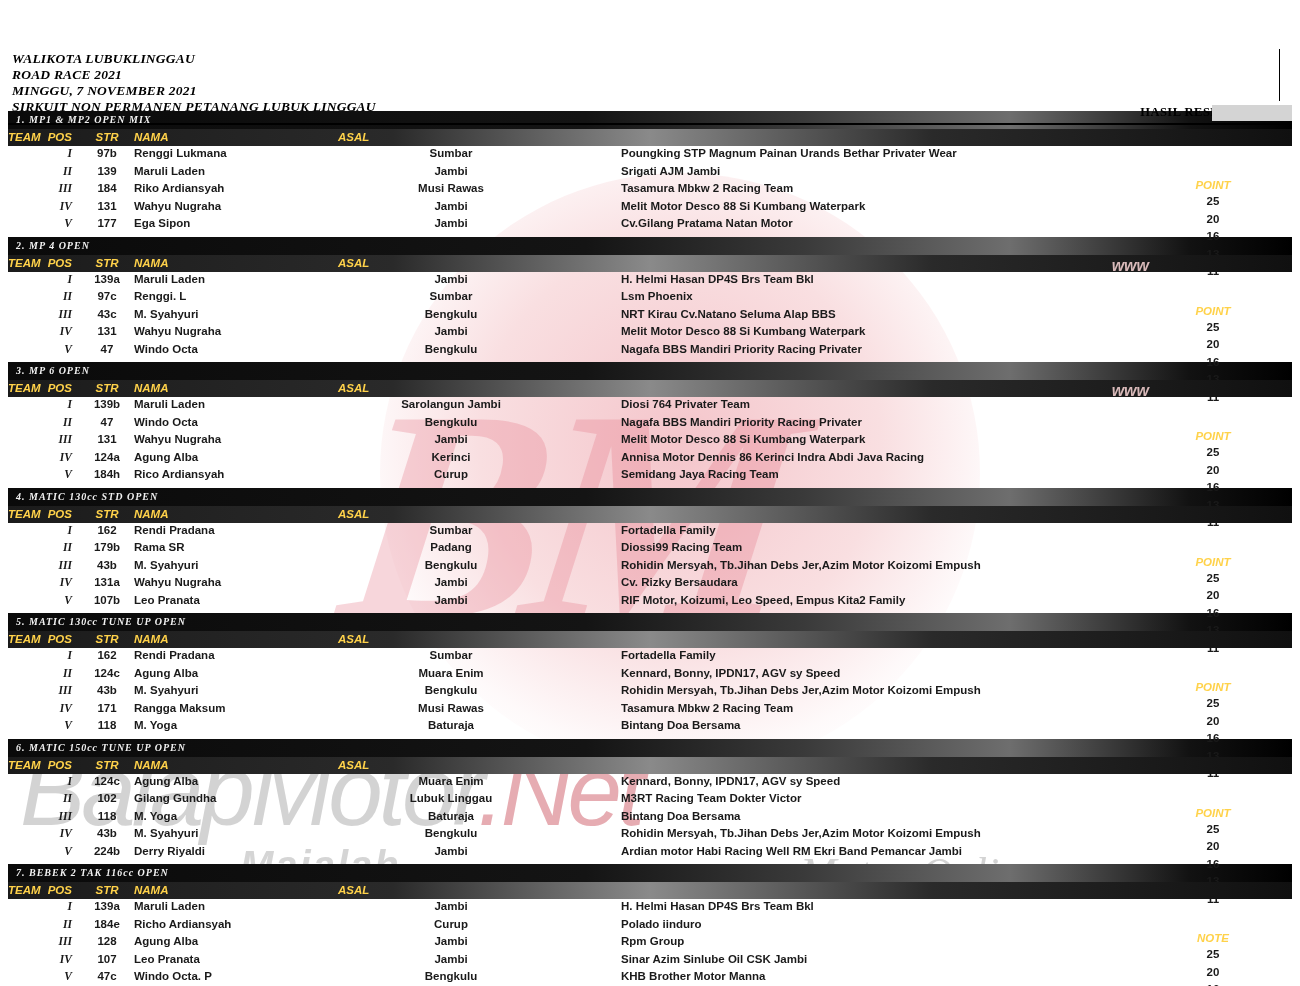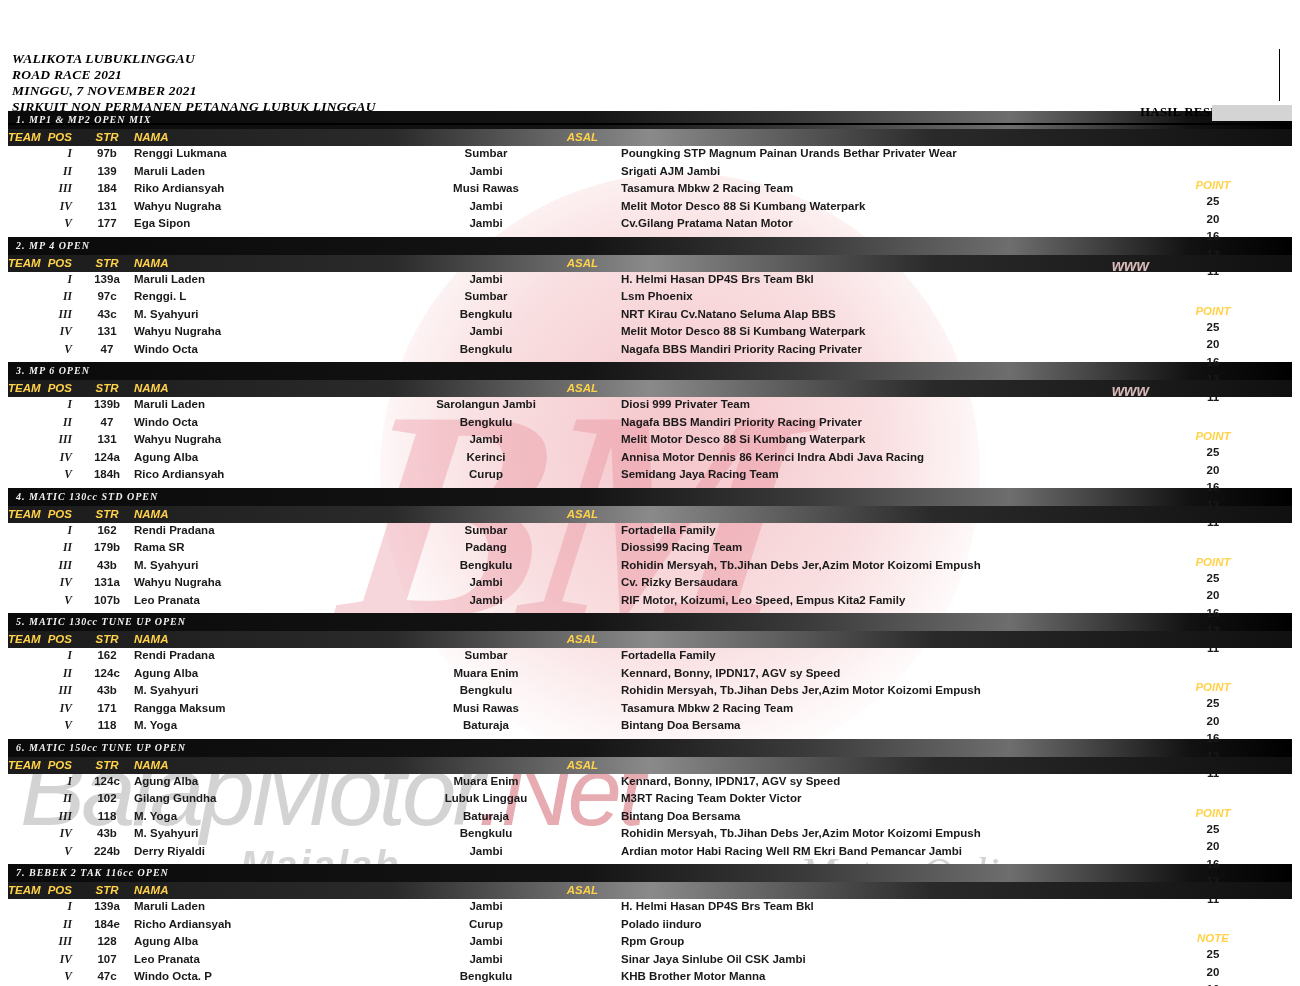--- a/index.html
+++ b/index.html
@@ -98,28 +98,28 @@
     position:relative;
     font-size:11.5px;
     color:#1a1a1a;
     font-weight:bold;
   }
   .row .pos{font-family:"Liberation Serif", serif;font-style:italic;font-weight:bold;}
   .cell{position:absolute;top:1px;white-space:nowrap;}
   .c-pos{left:0;width:64px;text-align:right;}
   .c-str{left:64px;width:70px;text-align:center;}
   .c-nama{left:126px;}
-  .c-asal{left:348px;width:260px;text-align:center;}
+  .c-asal{left:313px;width:260px;text-align:center;}
   .c-team{left:613px;}
   .c-team-h{left:0;width:1284px;text-align:left;}
   .c-point{left:1130px;width:150px;text-align:center;margin-top:48px;}
   .c-wm{left:1085px;width:56px;text-align:right;color:#d8b9b9;font-size:16px;}
   .colhdr .cell{top:2px;}
   .colhdr .c-nama{left:126px;}
-  .colhdr .c-asal{left:330px;width:260px;text-align:right;font-style:italic;}
+  .colhdr .c-asal{left:330px;width:260px;text-align:left;font-style:italic;}
   .colhdr .c-point{left:1130px;width:150px;text-align:center;}
   .sec-gap{height:3px;}
 </style>
 </head>
 <body>
 
 <div class="page">
 
   <div class="wm">
     <div class="wm-circle"></div>
@@ -259,21 +259,21 @@
             <span class="cell c-asal">ASAL</span>
             <span class="cell c-team-h">TEAM</span>
             <span class="cell c-wm">www</span>
             <span class="cell c-point">POINT</span>
           </div>
           <div class="row">
             <span class="cell c-pos pos">I</span>
             <span class="cell c-str">139b</span>
             <span class="cell c-nama">Maruli Laden</span>
             <span class="cell c-asal">Sarolangun Jambi</span>
-            <span class="cell c-team">Diosi 999 Privater Team</span>
+            <span class="cell c-team">Diosi 764 Privater Team</span>
             <span class="cell c-point">25</span>
           </div>
           <div class="row">
             <span class="cell c-pos pos">II</span>
             <span class="cell c-str">47</span>
             <span class="cell c-nama">Windo Octa</span>
             <span class="cell c-asal">Bengkulu</span>
             <span class="cell c-team">Nagafa BBS Mandiri Priority Racing Privater</span>
             <span class="cell c-point">20</span>
           </div>
@@ -491,21 +491,21 @@
             <span class="cell c-nama">Agung Alba</span>
             <span class="cell c-asal">Jambi</span>
             <span class="cell c-team">Rpm Group</span>
             <span class="cell c-point">16</span>
           </div>
           <div class="row">
             <span class="cell c-pos pos">IV</span>
             <span class="cell c-str">107</span>
             <span class="cell c-nama">Leo Pranata</span>
             <span class="cell c-asal">Jambi</span>
-            <span class="cell c-team">Sinar Jaya Sinlube Oil CSK Jambi</span>
+            <span class="cell c-team">Sinar Azim Sinlube Oil CSK Jambi</span>
             <span class="cell c-point">13</span>
           </div>
           <div class="row">
             <span class="cell c-pos pos">V</span>
             <span class="cell c-str">47c</span>
             <span class="cell c-nama">Windo Octa. P</span>
             <span class="cell c-asal">Bengkulu</span>
             <span class="cell c-team">KHB Brother Motor Manna</span>
             <span class="cell c-point">11</span>
           </div>

